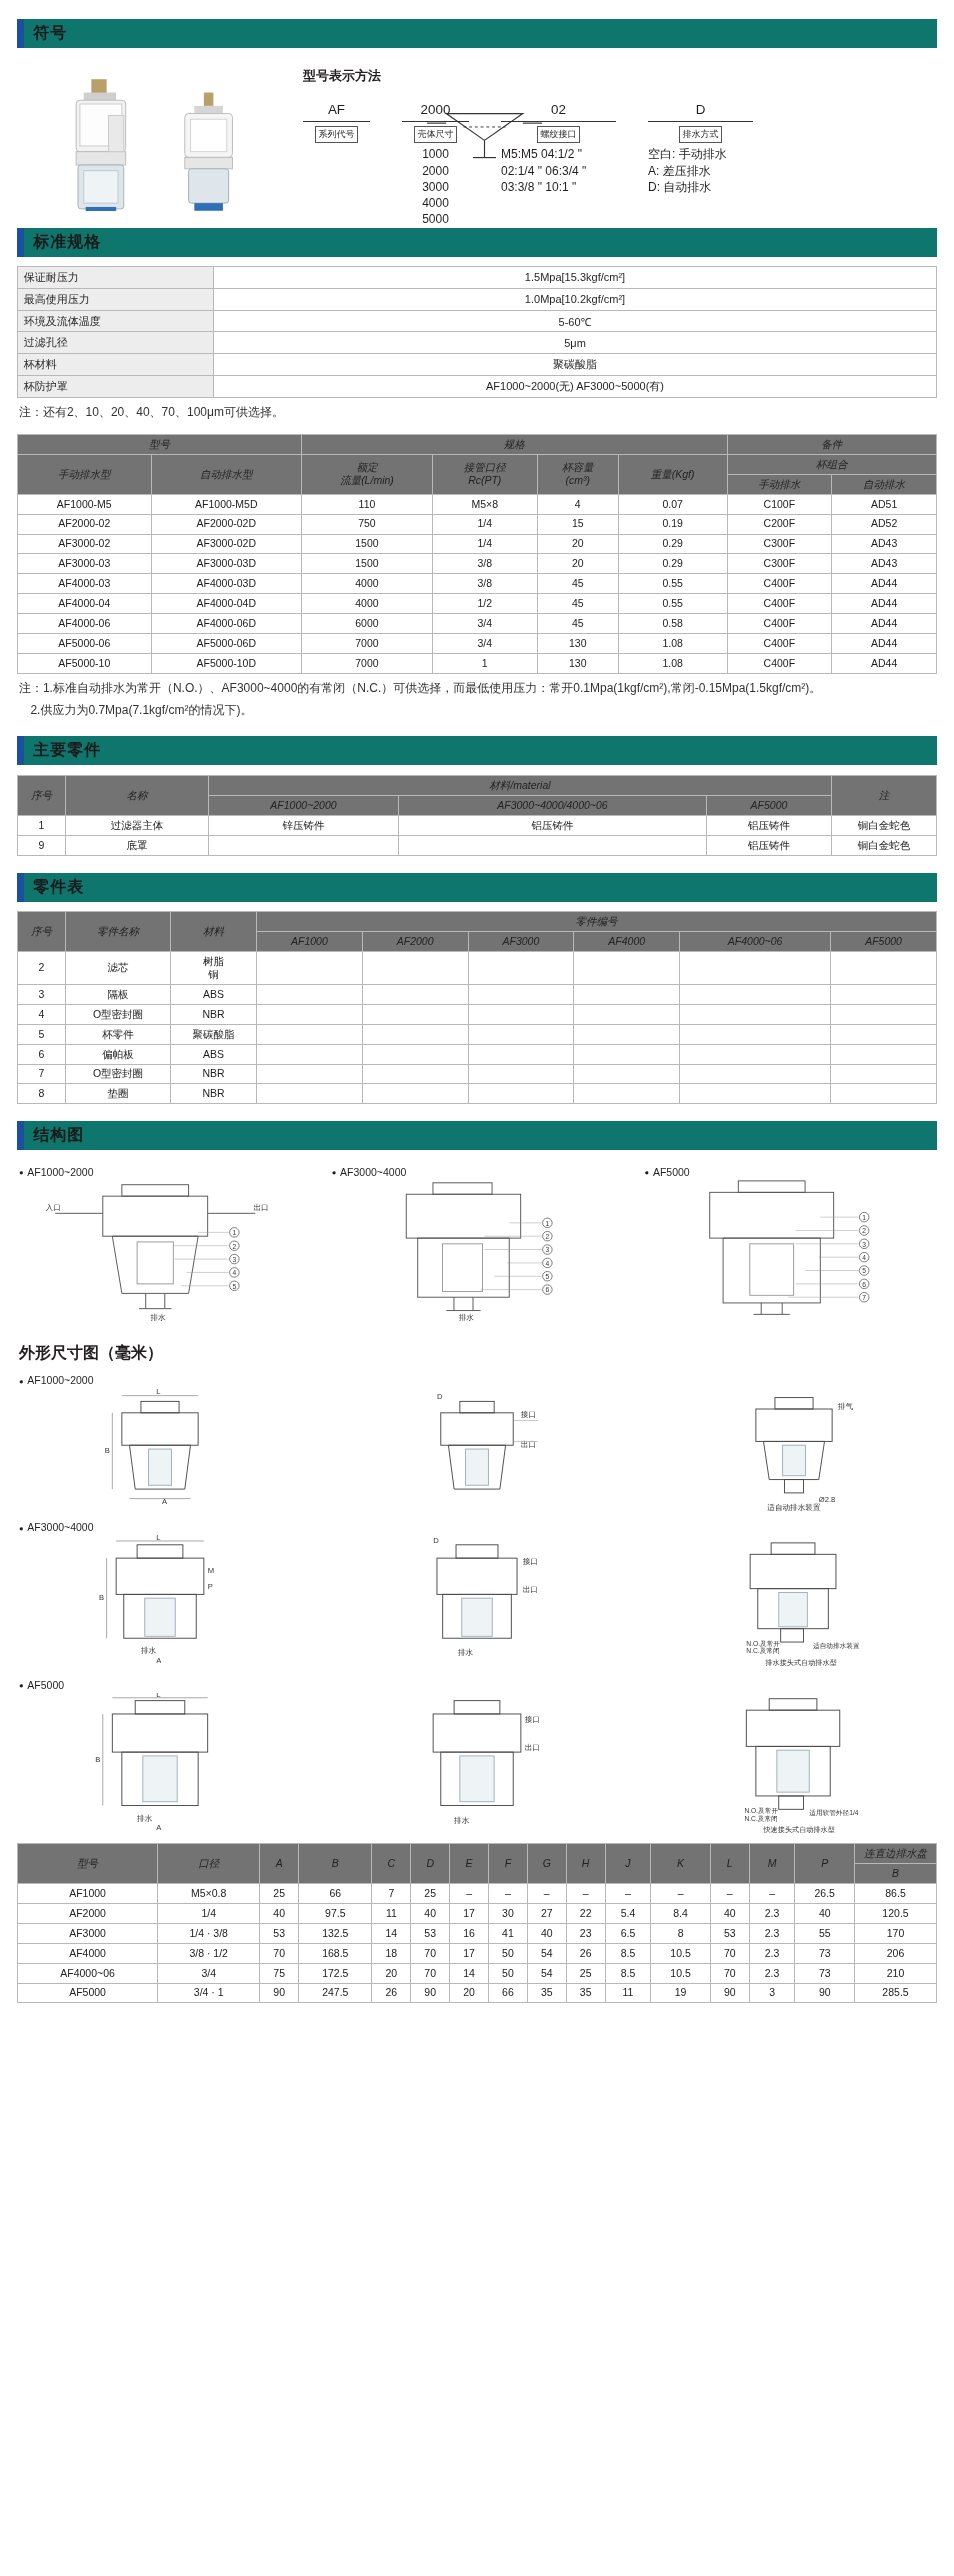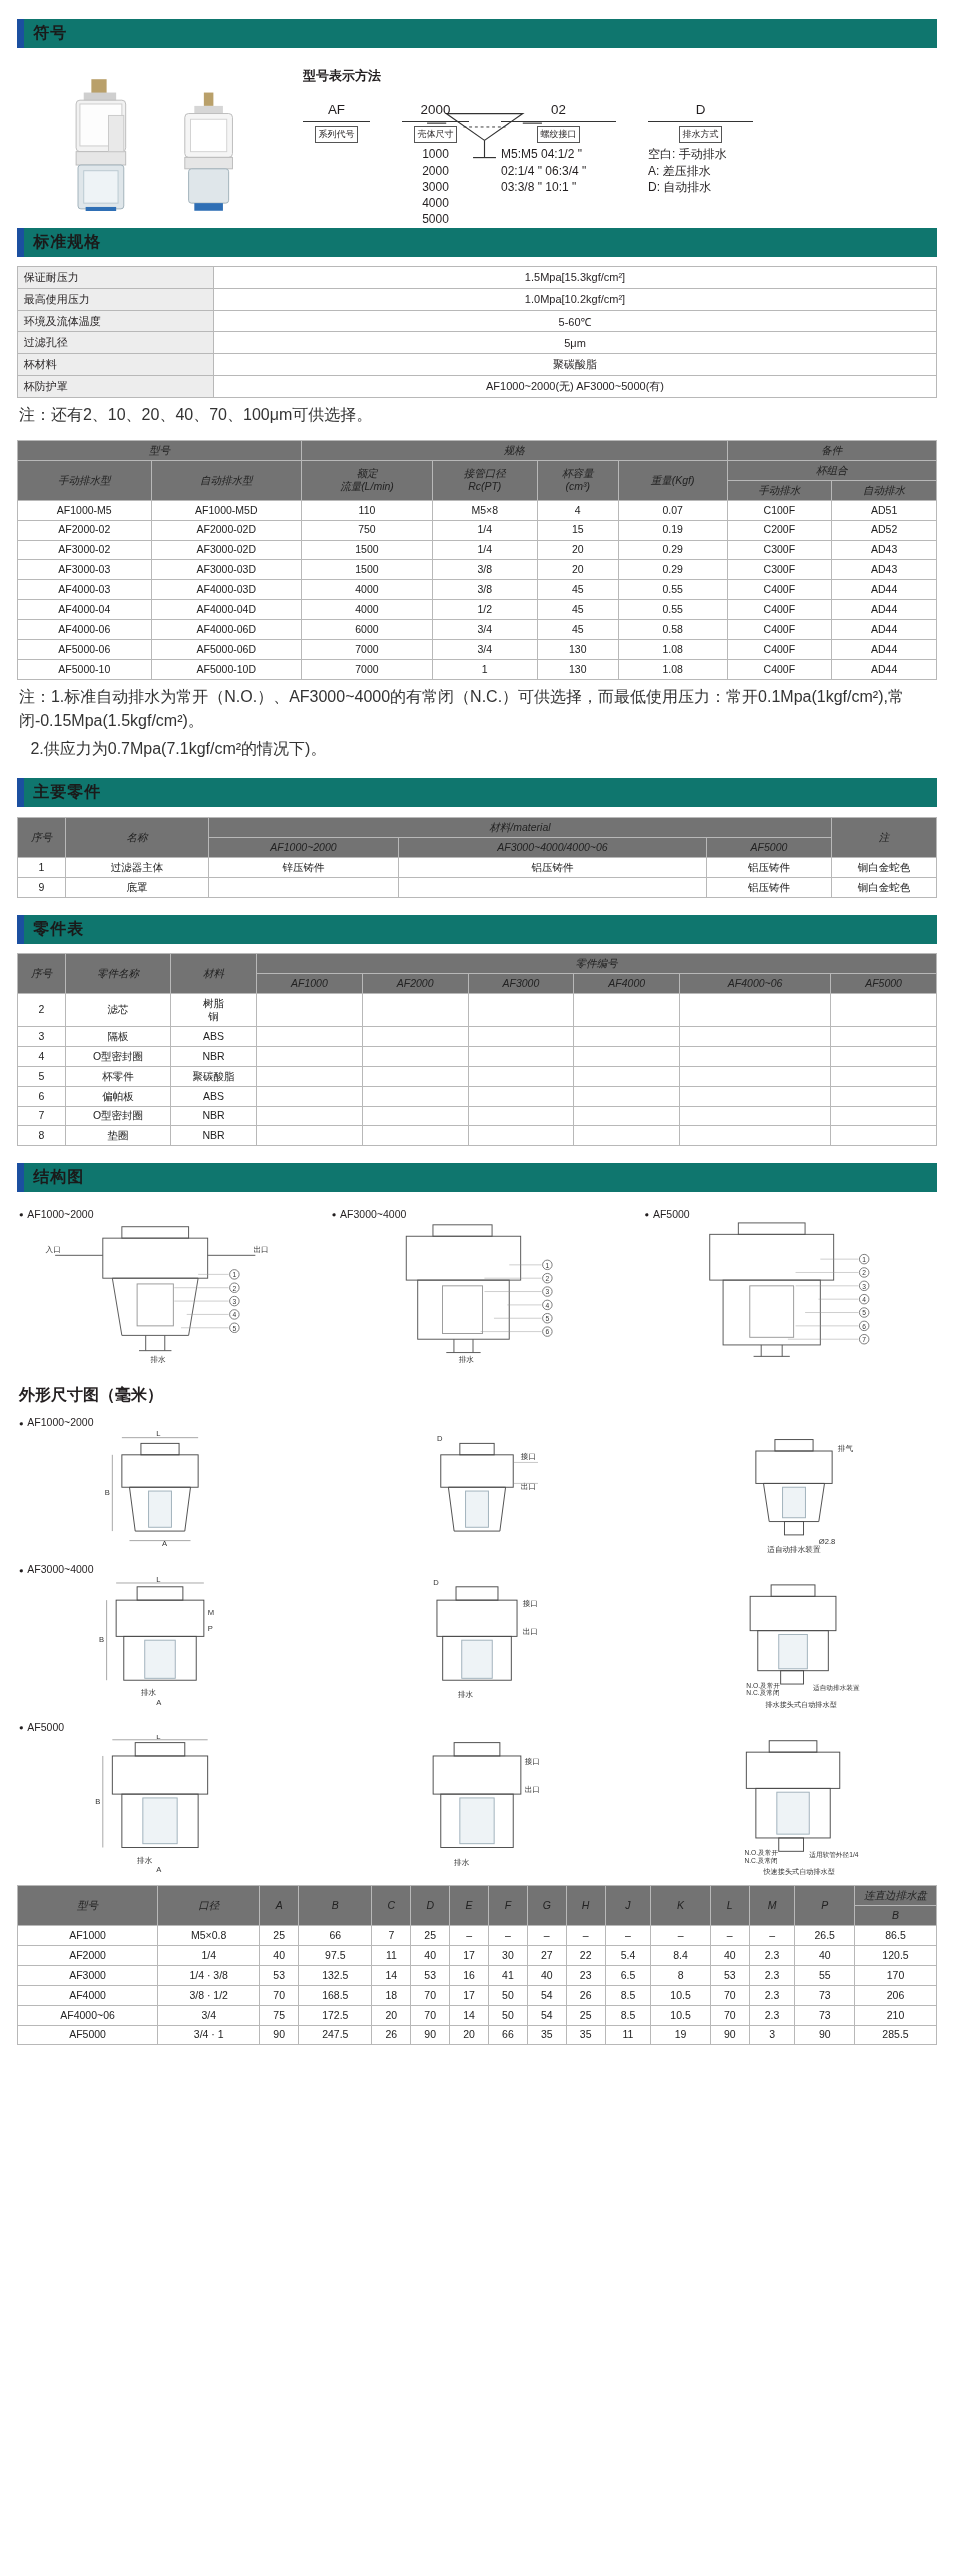--- a/index.html
+++ b/index.html
@@ -48,21 +48,21 @@
   }
   table.t th { background: #737373; font-weight: normal; font-style: italic; }
 
   
   table.spec { width: 100%; border-collapse: collapse; font-size: 11px; }
   table.spec td { border: 1px solid #b8b8b8; padding: 2.9px 5.7px; }
   table.spec td.k { background: #ededed; width: 196px; text-align: left; }
   table.spec td.v { text-align: center; }
 
   .note {
-    font-size: 16px;
+    font-size: 12px;
     color: #333;
     line-height: 1.5;
     margin: 4.8px 0 0 1.9px;
   }
 
   
   .symbol-area {
     position: relative;
     height: 153px;
     margin-top: 5.7px;

